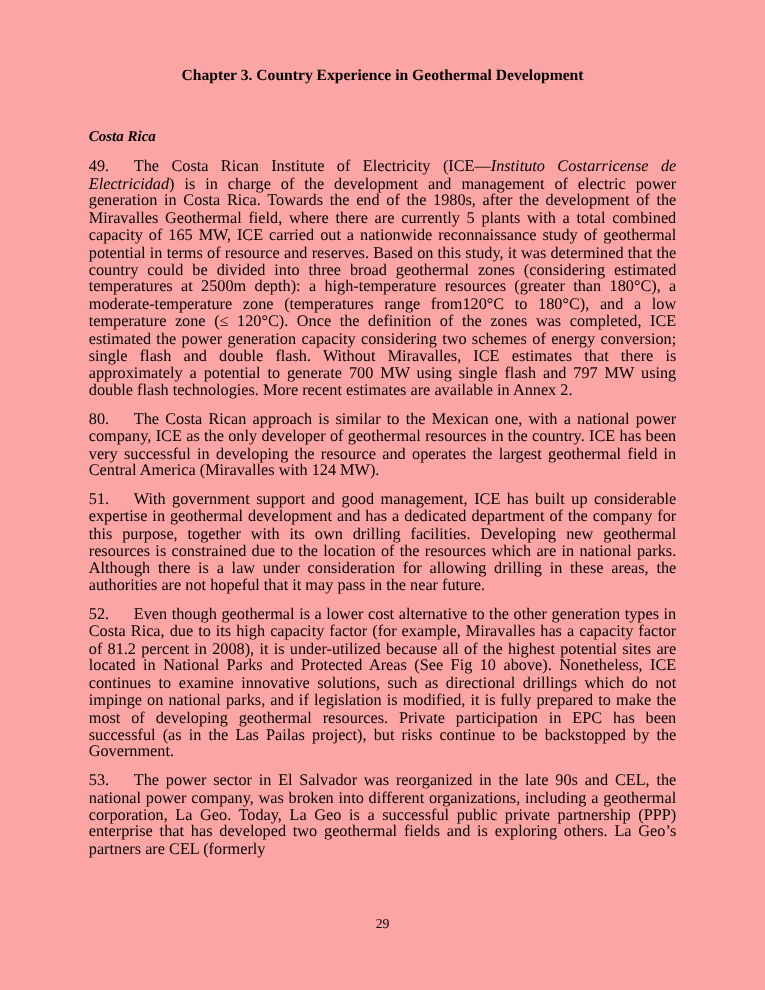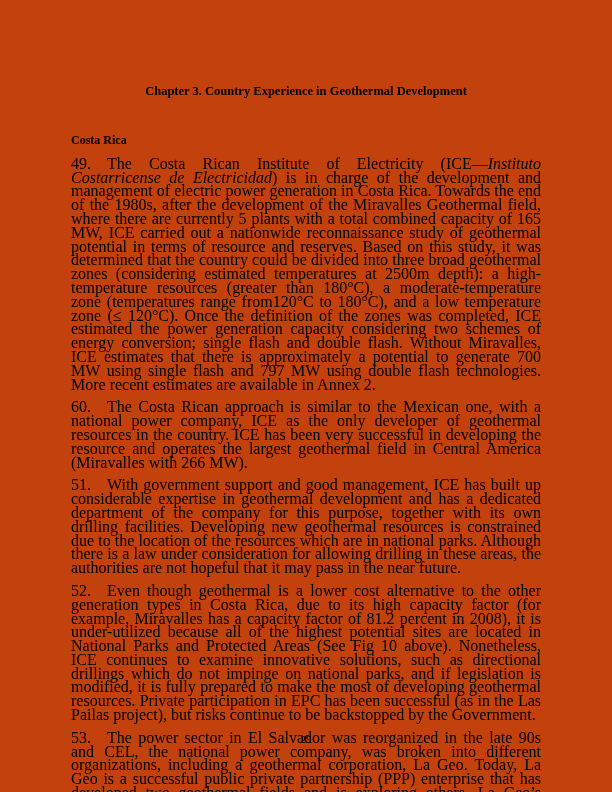--- a/index.html
+++ b/index.html
@@ -6,43 +6,43 @@
   body {
     width: 612px;
     height: 792px;
     background: #e8e8e8;
     font-family: "Liberation Serif", "DejaVu Serif", serif;
   }
   .page {
     position: relative;
     width: 612px;
     height: 792px;
-    background: #c2410c;
-    padding: 84px 71px 0 71px;
+    background: #fca5a5;
+    padding: 53px 71px 0 71px;
     box-sizing: border-box;
     color: #000000;
     overflow: hidden;
   }
   .title {
     text-align: center;
     font-weight: bold;
     font-size: 12.5px;
     line-height: 14px;
   }
   .title + .title { margin-top: 16px; }
   .section-heading {
     font-weight: bold;
     font-size: 12px;
     line-height: 13.8px;
     margin-top: 26px;
   }
-  #doc-body > .section-heading:first-child { margin-top: 36px; }
+  #doc-body > .section-heading:first-child { margin-top: 36px; font-style: italic; }
   .body-para {
     margin: 9px 0 0 0;
-    font-size: 16px;
+    font-size: 13px;
     line-height: 13.8px;
     text-align: justify;
   }
   .para-num { display: inline-block; width: 36px; }
   .italic { font-style: italic; }
   .page-number {
     position: absolute;
     bottom: 47px;
     left: 0;
     width: 100%;
@@ -51,19 +51,19 @@
   }
 </style>
 </head>
 <body>
 
 <div class="page">
   <div class="title">Chapter 3. Country Experience in Geothermal Development</div>
   <div id="doc-body">
       <div class="section-heading">Costa Rica</div>
       <p class="body-para"><span class="para-num">49.</span><span>The Costa Rican Institute of Electricity (ICE—</span><span class="italic">Instituto Costarricense de Electricidad</span><span>) is in charge of the development and management of electric power generation in Costa Rica. Towards the end of the 1980s, after the development of the Miravalles Geothermal field, where there are currently 5 plants with a total combined capacity of 165 MW, ICE carried out a nationwide reconnaissance study of geothermal potential in terms of resource and reserves. Based on this study, it was determined that the country could be divided into three broad geothermal zones (considering estimated temperatures at 2500m depth): a high-temperature resources (greater than 180°C), a moderate-temperature zone (temperatures range from120°C to 180°C), and a low temperature zone (≤ 120°C). Once the definition of the zones was completed, ICE estimated the power generation capacity considering two schemes of energy conversion; single flash and double flash. Without Miravalles, ICE estimates that there is approximately a potential to generate 700 MW using single flash and 797 MW using double flash technologies. More recent estimates are available in Annex 2.</span></p>
-      <p class="body-para"><span class="para-num">60.</span><span>The Costa Rican approach is similar to the Mexican one, with a national power company, ICE as the only developer of geothermal resources in the country. ICE has been very successful in developing the resource and operates the largest geothermal field in Central America (Miravalles with 266 MW).</span></p>
+      <p class="body-para"><span class="para-num">80.</span><span>The Costa Rican approach is similar to the Mexican one, with a national power company, ICE as the only developer of geothermal resources in the country. ICE has been very successful in developing the resource and operates the largest geothermal field in Central America (Miravalles with 124 MW).</span></p>
       <p class="body-para"><span class="para-num">51.</span><span>With government support and good management, ICE has built up considerable expertise in geothermal development and has a dedicated department of the company for this purpose, together with its own drilling facilities. Developing new geothermal resources is constrained due to the location of the resources which are in national parks. Although there is a law under consideration for allowing drilling in these areas, the authorities are not hopeful that it may pass in the near future.</span></p>
       <p class="body-para"><span class="para-num">52.</span><span>Even though geothermal is a lower cost alternative to the other generation types in Costa Rica, due to its high capacity factor (for example, Miravalles has a capacity factor of 81.2 percent in 2008), it is under-utilized because all of the highest potential sites are located in National Parks and Protected Areas (See Fig 10 above). Nonetheless, ICE continues to examine innovative solutions, such as directional drillings which do not impinge on national parks, and if legislation is modified, it is fully prepared to make the most of developing geothermal resources. Private participation in EPC has been successful (as in the Las Pailas project), but risks continue to be backstopped by the Government.</span></p>
       <p class="body-para"><span class="para-num">53.</span><span>The power sector in El Salvador was reorganized in the late 90s and CEL, the national power company, was broken into different organizations, including a geothermal corporation, La Geo. Today, La Geo is a successful public private partnership (PPP) enterprise that has developed two geothermal fields and is exploring others. La Geo’s partners are CEL (formerly</span></p>
     </div>
   <div class="page-number">29</div>
 </div>
 
 </body></html>

